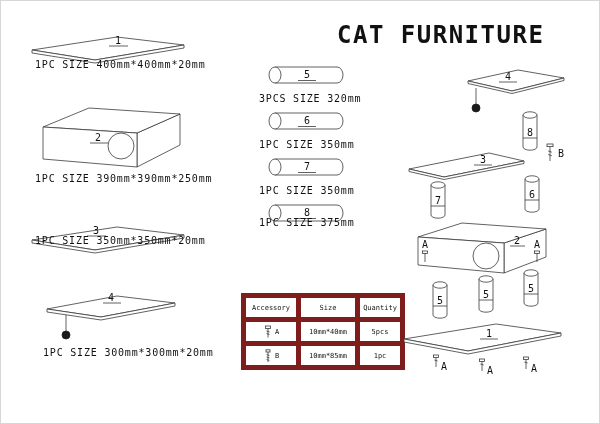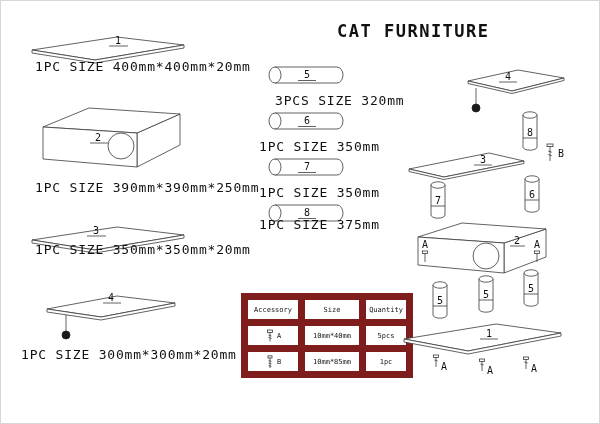--- a/index.html
+++ b/index.html
@@ -1,27 +1,27 @@
 <!DOCTYPE html>
 <html><head>
 <meta charset="utf-8">
 <style>
   html,body{margin:0;padding:0}
   body{width:600px;height:424px;background:#fff;font-family:"DejaVu Sans Mono",monospace;color:#111;position:relative}
   .sheet{position:absolute;left:0;top:0;width:600px;height:424px;background:#fff;border:1px solid #d6d6d6;box-sizing:border-box;overflow:hidden}
   .abs{position:absolute}
-  .title{font-size:17px;font-weight:700;letter-spacing:1.5px;white-space:nowrap}
-  .cap{font-size:13px;letter-spacing:0.8px;white-space:nowrap}
+  .title{font-size:24px;font-weight:700;letter-spacing:1.5px;white-space:nowrap}
+  .cap{font-size:10px;letter-spacing:0.8px;white-space:nowrap}
   svg{overflow:visible}
   .d polygon,.d path,.d rect,.d ellipse,.d circle,.d polyline{fill:#fff;stroke:#3a3a3a;stroke-width:0.8}
   .d line{stroke:#3a3a3a;stroke-width:0.8}
   .d text{fill:#111;stroke:none;font-size:10px;font-family:"DejaVu Sans Mono",monospace;text-anchor:middle}
   .d .ball{fill:#1a1a1a;stroke:#1a1a1a}
   table.acc{border-collapse:collapse;font-size:7px;table-layout:fixed}
-  table.acc th,table.acc td{border:7px solid #7f1d1d;font-weight:400;text-align:center;padding:0 1px;height:19px;overflow:hidden;white-space:nowrap}
+  table.acc th,table.acc td{border:5px solid #7f1d1d;font-weight:400;text-align:center;padding:0 1px;height:19px;overflow:hidden;white-space:nowrap}
   .accessory-cell{display:flex;align-items:center;justify-content:center;gap:2px}
 </style>
 </head>
 <body>
 
 <div class="sheet">
 
   <div class="abs title" style="left:336px;top:20px">CAT FURNITURE</div>
 
   <svg class="abs d" style="left:26px;top:32px" width="162" height="34" viewBox="0 0 162 34">
@@ -33,47 +33,47 @@
   <div class="abs cap" style="left:34px;top:58px">1PC SIZE 400mm*400mm*20mm</div>
 
   <svg class="abs d" style="left:38px;top:102px" width="146" height="70" viewBox="0 0 146 70">
     <polygon points="98,30 141,11 141,42 98,64"></polygon>
     <polygon points="4,24 50,5 141,11 98,30"></polygon>
     <polygon points="4,24 98,30 98,64 4,56"></polygon>
     <circle cx="82" cy="43" r="13"></circle>
     <text x="59" y="38">2</text>
     <line x1="51" y1="40" x2="69" y2="40"></line>
   </svg>
-  <div class="abs cap" style="left:34px;top:179px">1PC SIZE 390mm*390mm*250mm</div>
+  <div class="abs cap" style="left:34px;top:172px">1PC SIZE 390mm*390mm*250mm</div>
 
   <svg class="abs d" style="left:26px;top:222px" width="162" height="34" viewBox="0 0 162 34">
     <polygon points="5,17 90,4 157,12 68,27"></polygon>
     <polygon points="5,17 68,27 157,12 157,15 68,30 5,20"></polygon>
     <text x="69" y="11">3</text>
     <line x1="60" y1="13" x2="79" y2="13"></line>
   </svg>
-  <div class="abs cap" style="left:34px;top:241px">1PC SIZE 350mm*350mm*20mm</div>
+  <div class="abs cap" style="left:34px;top:234px">1PC SIZE 350mm*350mm*20mm</div>
 
   <svg class="abs d" style="left:40px;top:290px" width="140" height="56" viewBox="0 0 140 56">
     <polygon points="6,18 76,5 134,12 60,26"></polygon>
     <polygon points="6,18 60,26 134,12 134,15 60,29 6,21"></polygon>
     <text x="70" y="10">4</text>
     <line x1="62" y1="12" x2="80" y2="12"></line>
     <line x1="25" y1="24" x2="25" y2="40"></line>
     <circle class="ball" cx="25" cy="44" r="4"></circle>
   </svg>
-  <div class="abs cap" style="left:20px;top:346px">1PC SIZE 300mm*300mm*20mm</div>
+  <div class="abs cap" style="left:42px;top:346px">1PC SIZE 300mm*300mm*20mm</div>
 
   <svg class="abs d" style="left:266px;top:64px" width="82" height="20" viewBox="0 0 82 20">
     <path d="M8,2 H70 a6,8 0 0 1 0,16 H8 Z"></path>
     <ellipse cx="8" cy="10" rx="6" ry="8"></ellipse>
     <text x="40" y="13">5</text>
     <line x1="31" y1="15.5" x2="49" y2="15.5"></line>
   </svg>
-  <div class="abs cap" style="left:274px;top:92px">3PCS SIZE 320mm</div>
+  <div class="abs cap" style="left:258px;top:92px">3PCS SIZE 320mm</div>
 
   <svg class="abs d" style="left:266px;top:110px" width="82" height="20" viewBox="0 0 82 20">
     <path d="M8,2 H70 a6,8 0 0 1 0,16 H8 Z"></path>
     <ellipse cx="8" cy="10" rx="6" ry="8"></ellipse>
     <text x="40" y="13">6</text>
     <line x1="31" y1="15.5" x2="49" y2="15.5"></line>
   </svg>
   <div class="abs cap" style="left:258px;top:138px">1PC SIZE 350mm</div>
 
   <svg class="abs d" style="left:266px;top:156px" width="82" height="20" viewBox="0 0 82 20">

